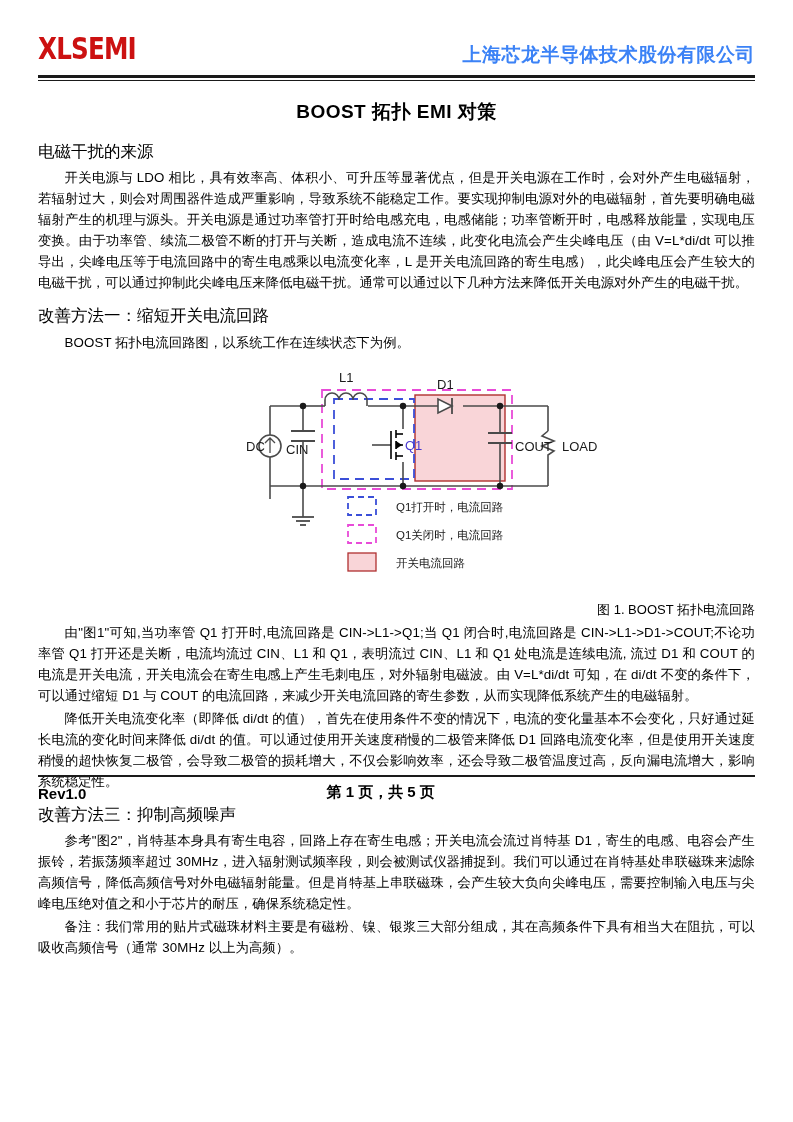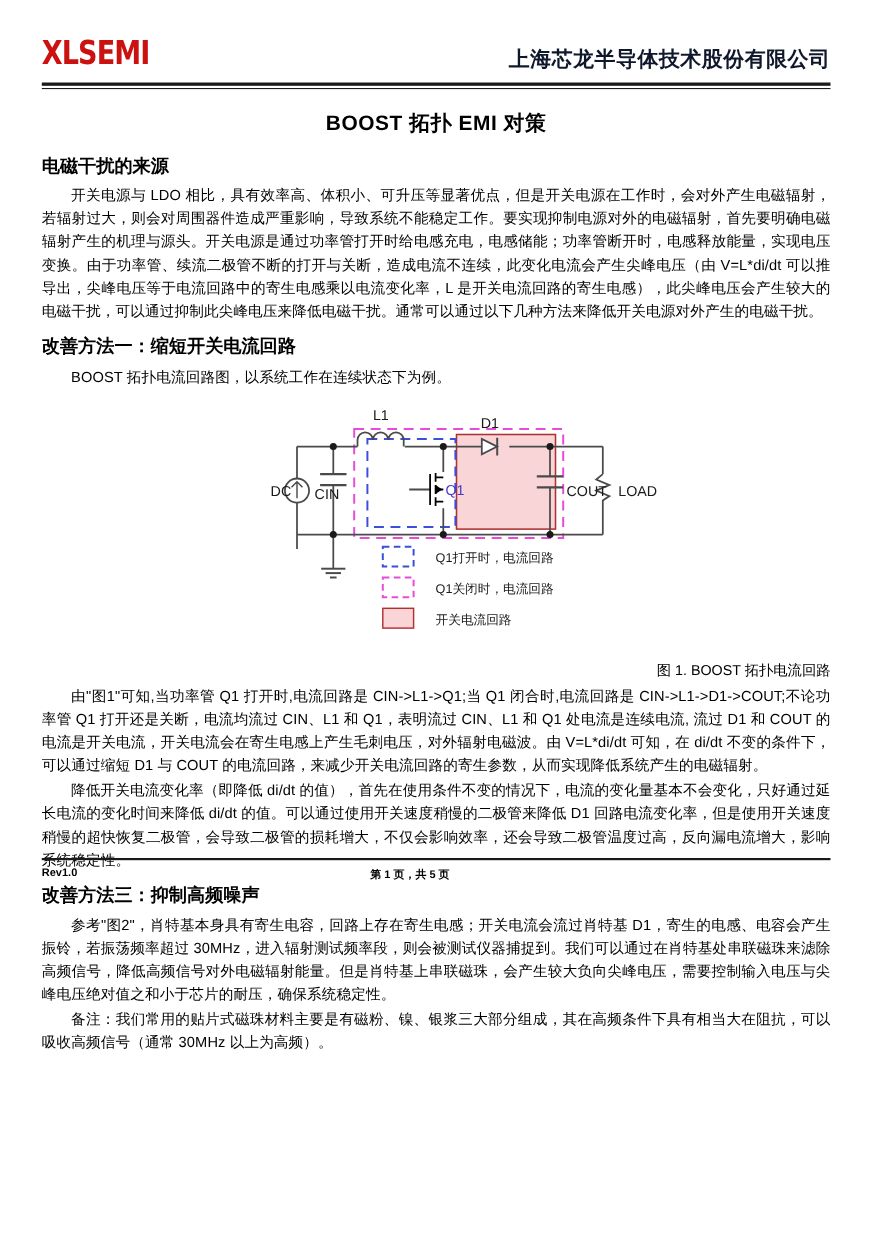--- a/index.html
+++ b/index.html
@@ -37,21 +37,21 @@
     font-size: 30px;
     letter-spacing: -1px;
     color: #cc1111;
     transform: scaleX(0.82);
     transform-origin: left bottom;
     line-height: 1;
   }
   .company {
     font-size: 19px;
     font-weight: bold;
-    color: #0f172a;
+    color: #3b82f6;
     letter-spacing: 0.5px;
     line-height: 1;
   }
   .header-rule {
     margin-top: 7px;
     border-top: 3px solid #1a1a1a;
     border-bottom: 1px solid #1a1a1a;
     height: 2px;
   }
 
@@ -61,21 +61,21 @@
     font-size: 19px;
     font-weight: bold;
     margin-top: 18px;
     margin-bottom: 16px;
     letter-spacing: 0.5px;
   }
 
   
   h2.section {
     font-size: 16.5px;
-    font-weight: bold;
+    font-weight: normal;
     margin: 12px 0 5px 0;
     letter-spacing: 0px;
     line-height: 1.3;
   }
 
   
   p.body {
     font-size: 13.3px;
     line-height: 1.58;
     margin: 0 0 2px 0;
@@ -118,22 +118,22 @@
     left: 38px;
     right: 38px;
     bottom: 36px;
   }
   .footer-rule {
     border-top: 2px solid #1a1a1a;
     margin-bottom: 6px;
   }
   .footer-row {
     display: flex;
-    align-items: flex-start;
-    font-size: 10px;
+    align-items: flex-end;
+    font-size: 15px;
     font-weight: bold;
   }
   .footer-rev {
     flex: 0 0 auto;
   }
   .footer-page {
     flex: 1 1 auto;
     text-align: center;
     padding-right: 80px;
   }

